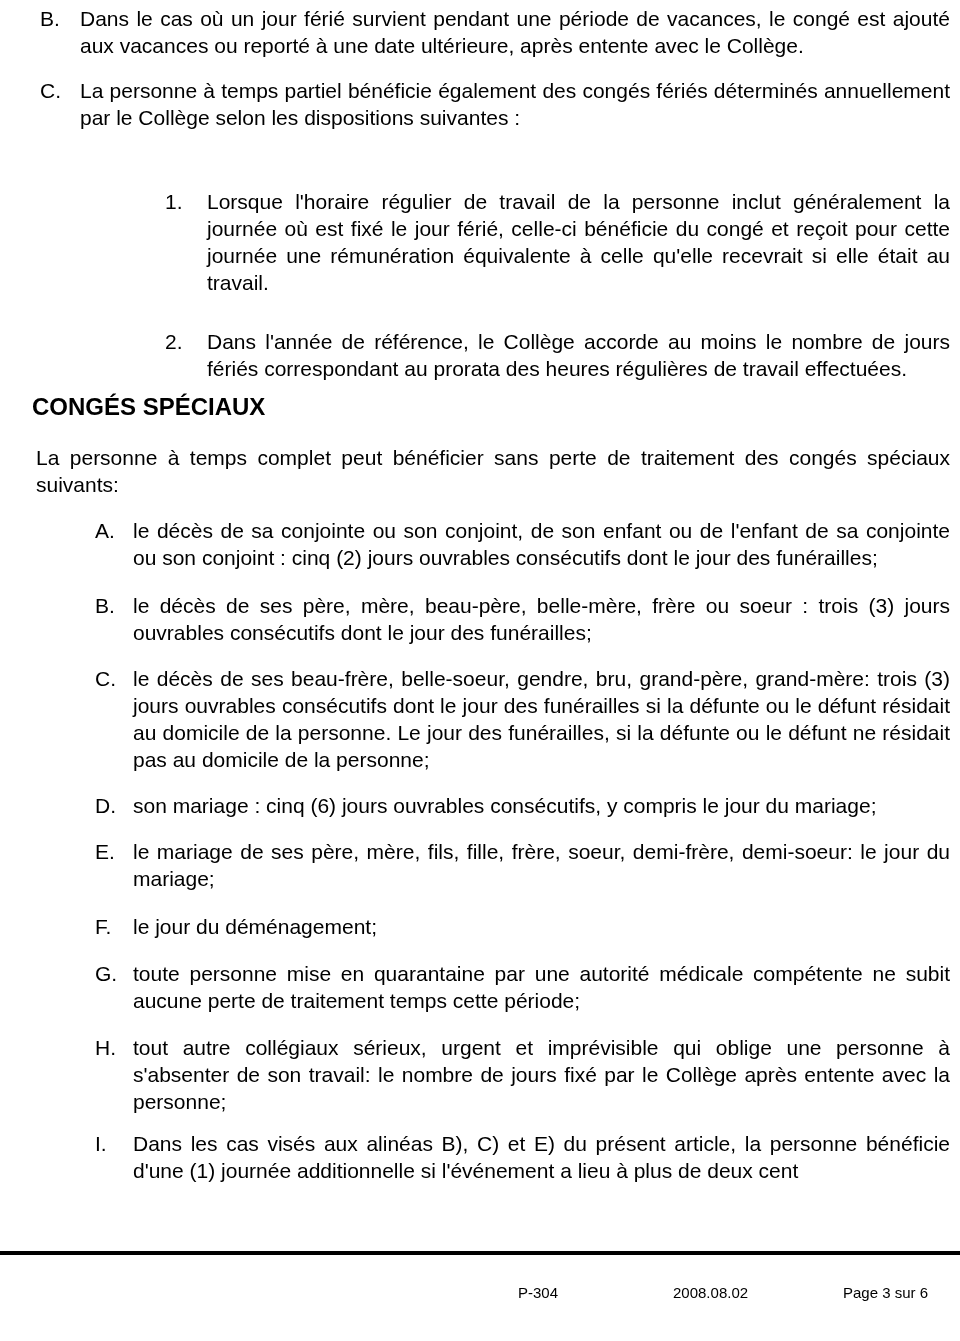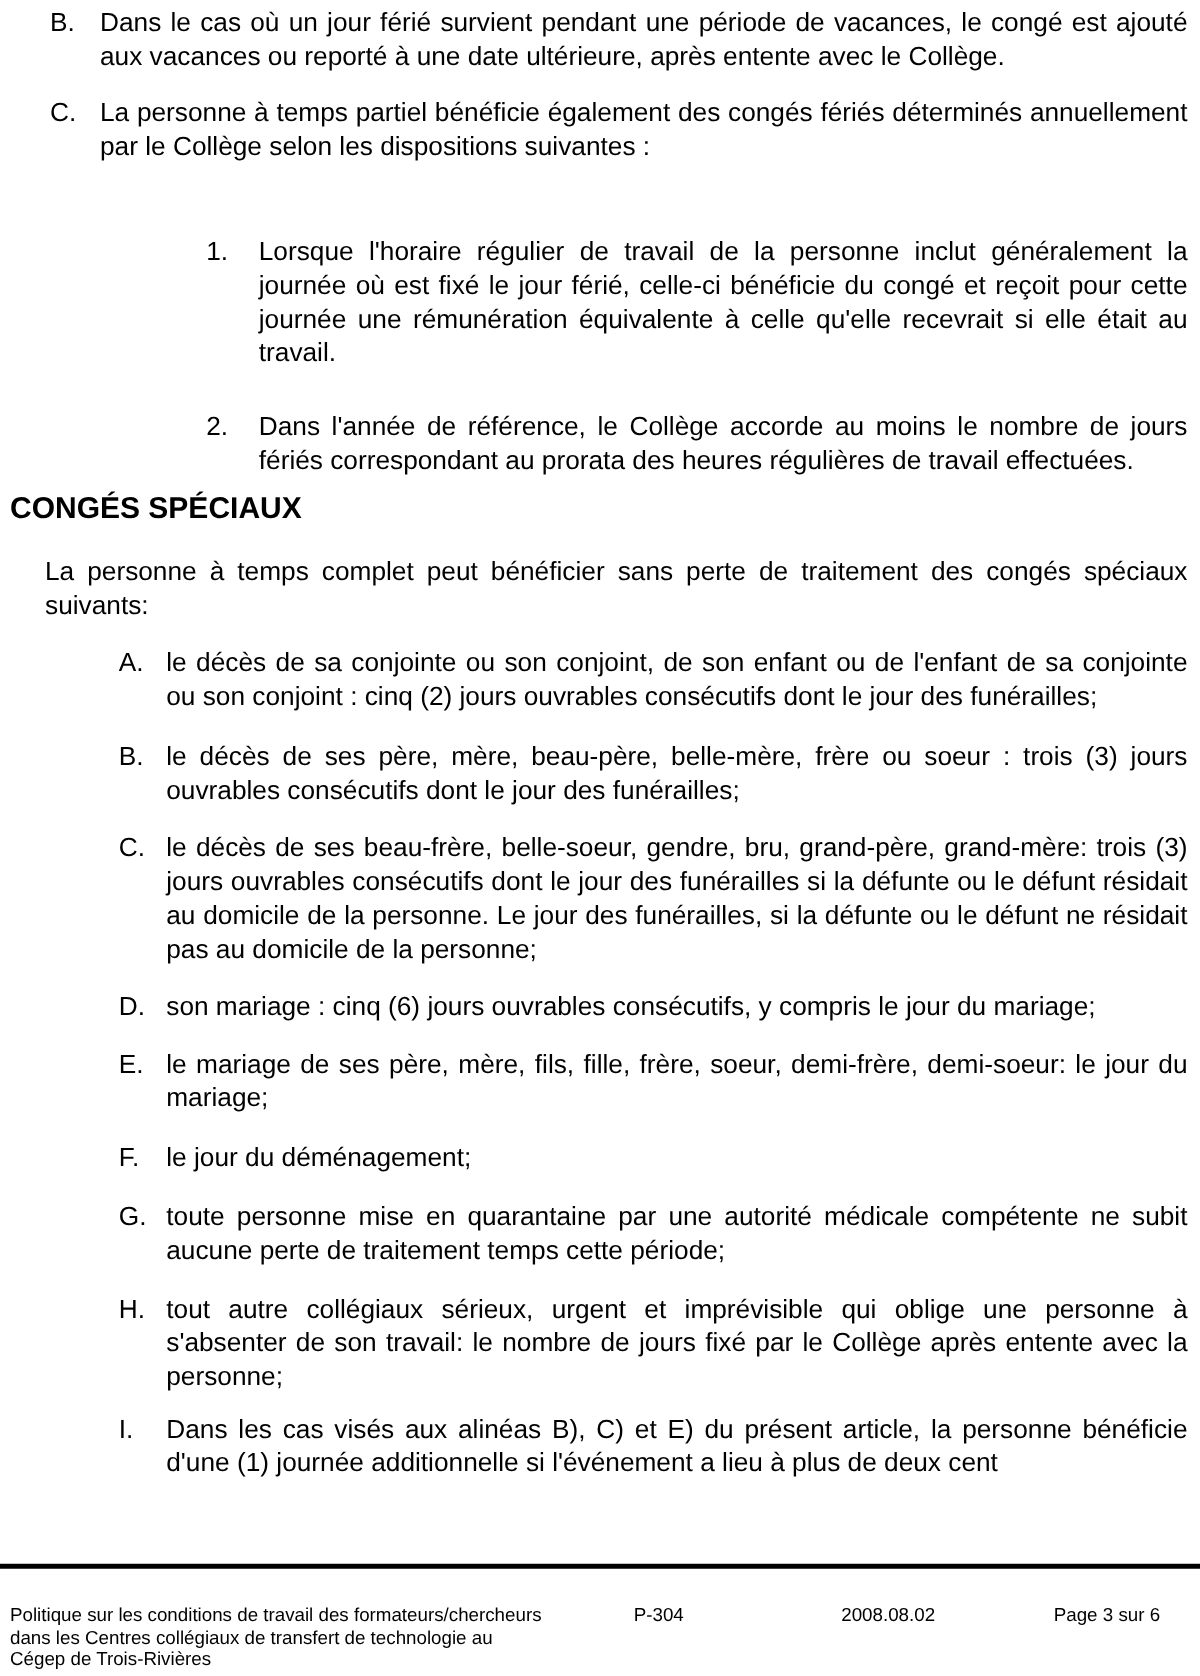--- a/index.html
+++ b/index.html
@@ -41,20 +41,21 @@
   .mt-b  { margin-top: 5px; }
   .mt-c  { margin-top: 18px; }
   .mt-n1 { margin-top: 57px; }
   .mt-n2 { margin-top: 32px; }
 
   .section-heading {
     margin-top: 10px;
     font-size: 24px;
     line-height: 30px;
     font-weight: bold;
+    margin-left: 24px;
   }
   .intro {
     margin-top: 22px;
     text-align: justify;
     margin-left: 28px;
   }
   .mt-sa { margin-top: 19px; }
   .mt-sb { margin-top: 21px; }
   .mt-sc { margin-top: 19px; }
   .mt-sd { margin-top: 19px; }
@@ -80,21 +81,21 @@
     font-size: 15px;
     line-height: 17.5px;
   }
   .footer-left {
     width: 460px;
   }
   .footer-cell {
     position: absolute;
     top: 0;
   }
-  .footer-code { left: 499px; text-align: right; }
+  .footer-code { left: 510px; text-align: right; }
   .footer-date { left: 665px; }
   .footer-page { left: 835px; }
 </style>
 </head>
 <body>
 
 <div class="page">
   <div class="content">
 
     <div class="list-top">
@@ -160,22 +161,17 @@
         <div class="item-label">I.</div>
         <div class="item-text">Dans les cas visés aux alinéas B), C) et E) du présent article, la personne bénéficie d'une (1) journée additionnelle si l'événement a lieu à plus de deux cent</div>
       </div>
     </div>
 
   </div>
 
   <div class="footer-rule"></div>
 
   <div class="footer">
-    <div class="footer-left">
-      <div>Politique sur les conditions de travail des formateurs/chercheurs</div>
-      <div>dans les Centres collégiaux de transfert de technologie au</div>
-      <div>Cégep de Trois-Rivières</div>
-    </div>
     <div class="footer-cell footer-code">P-304</div>
     <div class="footer-cell footer-date">2008.08.02</div>
     <div class="footer-cell footer-page">Page 3 sur 6</div>
   </div>
 </div>
 
 </body></html>

